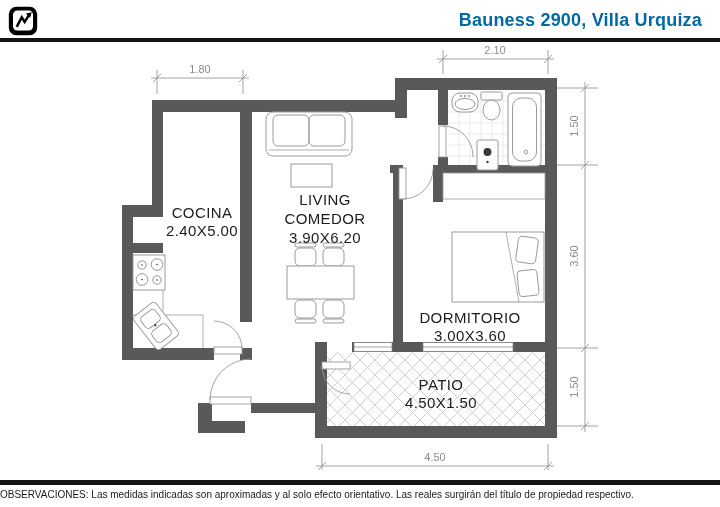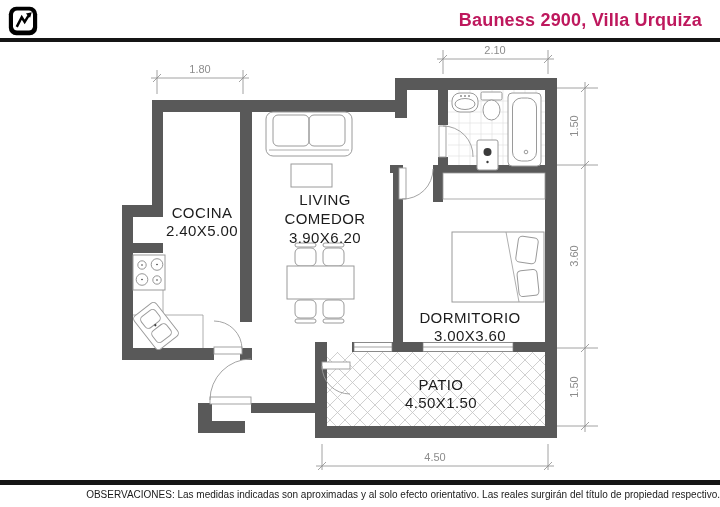--- a/index.html
+++ b/index.html
@@ -1,26 +1,26 @@
 <!DOCTYPE html>
 <html style="--wall: #595959; --fixture: #9a9a9a; --dim: #8c8c8c; --text: #1c1c1c; --rule: #151515; --hatch: #c4c4c4; --tile: #e2e2e2;"><head>
 <meta charset="utf-8">
 <style>
   html,body{margin:0;padding:0;background:#fff;}
   body{width:720px;height:507px;position:relative;overflow:hidden;
        font-family:"Liberation Sans","DejaVu Sans",sans-serif;}
   .header{position:absolute;top:0;left:0;width:720px;height:38px;}
   .logo{position:absolute;top:6px;left:8px;width:30px;height:30px;}
   .title{position:absolute;top:10px;right:18px;font-size:18px;font-weight:700;
-         color:#be185d;letter-spacing:.2px;}
+         color:#0369a1;letter-spacing:.2px;}
   .rule{position:absolute;top:38px;left:0;width:720px;height:4px;
         background:var(--rule,#151515);}
   .footer-bar{position:absolute;top:480px;left:0;width:720px;height:5px;
         background:var(--rule,#151515);}
-  .footer-text{position:absolute;top:489px;left:0;width:720px;text-align:right;
+  .footer-text{position:absolute;top:489px;left:0;width:720px;text-align:left;
         font-size:10px;color:#1a1a1a;}
   svg.plan{position:absolute;top:0;left:0;}
   .wall{fill:var(--wall,#595959);}
   .gap{fill:#ffffff;}
   .fx{fill:#ffffff;stroke:var(--fixture,#9a9a9a);stroke-width:1;}
   .fxn{fill:none;stroke:var(--fixture,#9a9a9a);stroke-width:1;}
   .thin{fill:none;stroke:var(--fixture,#9a9a9a);stroke-width:.8;}
   .door-leaf{fill:#ffffff;stroke:var(--fixture,#9a9a9a);stroke-width:.9;}
   .door-arc{fill:none;stroke:var(--fixture,#9a9a9a);stroke-width:.9;}
   .tile{stroke:var(--tile,#e2e2e2);stroke-width:.7;}

